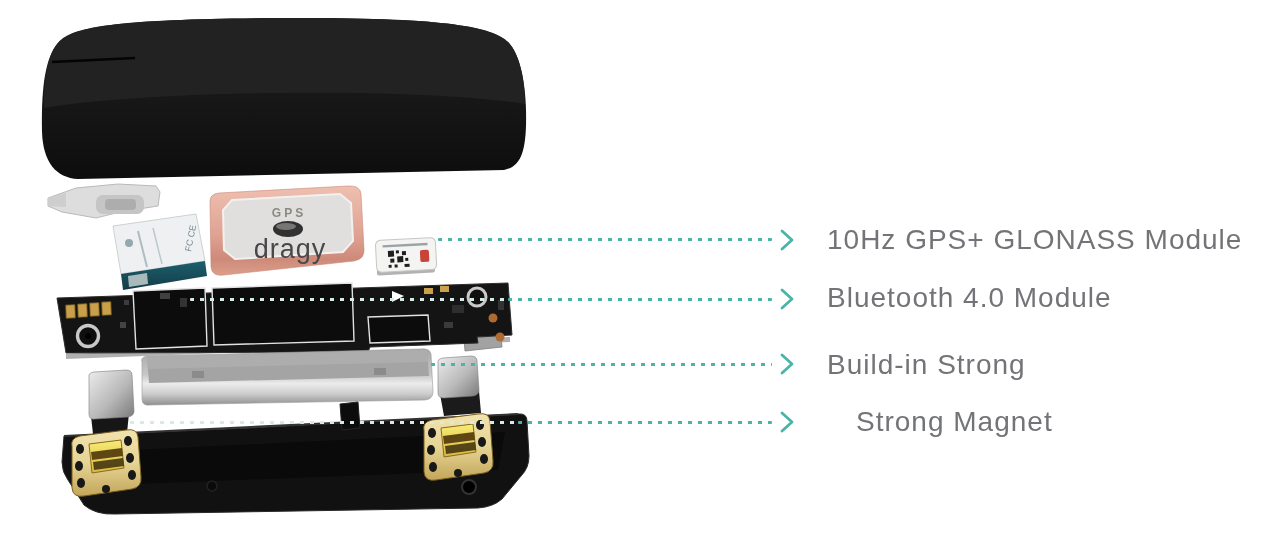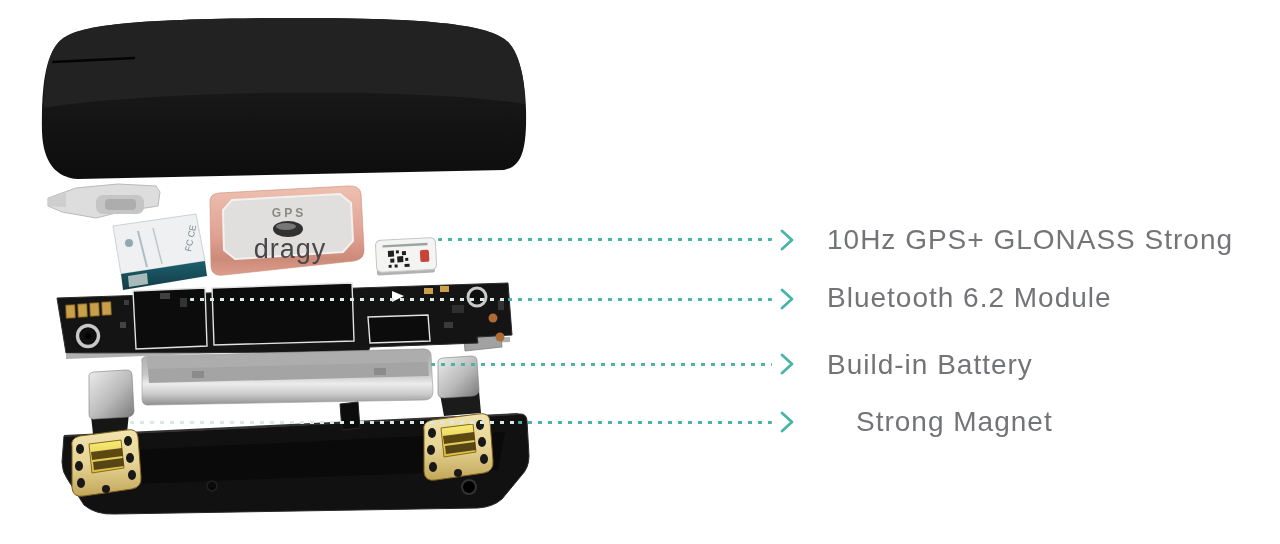--- a/index.html
+++ b/index.html
@@ -229,38 +229,38 @@
       <polygon points="443,436 474,432 475,440 444,444" fill="#5f4714"></polygon>
       <polygon points="445,446 475,442 476,450 446,454" fill="#3c2e0d" opacity="0.85"></polygon>
     </g>
   </svg>
 
   <div>
     <div class="dash teal l1a"></div>
     <svg class="chev ch1" width="16" height="24" viewBox="0 0 16 24">
       <path d="M3,3 L13,12 L3,21" fill="none" stroke="#49b4a8" stroke-width="2.8" stroke-linecap="round" stroke-linejoin="round"></path>
     </svg>
-    <div class="lbl t1">10Hz GPS+ GLONASS Strong</div>
+    <div class="lbl t1">10Hz GPS+ GLONASS Module</div>
   </div>
 
   <div>
     <div class="dash pale l2a"></div>
     <div class="dash teal l2b"></div>
     <svg class="chev ch2" width="16" height="24" viewBox="0 0 16 24">
       <path d="M3,3 L13,12 L3,21" fill="none" stroke="#49b4a8" stroke-width="2.8" stroke-linecap="round" stroke-linejoin="round"></path>
     </svg>
-    <div class="lbl t2">Bluetooth 6.2 Module</div>
+    <div class="lbl t2">Bluetooth 4.0 Module</div>
   </div>
 
   <div>
     <div class="dash teal l3a"></div>
     <svg class="chev ch3" width="16" height="24" viewBox="0 0 16 24">
       <path d="M3,3 L13,12 L3,21" fill="none" stroke="#49b4a8" stroke-width="2.8" stroke-linecap="round" stroke-linejoin="round"></path>
     </svg>
-    <div class="lbl t3">Build-in Battery</div>
+    <div class="lbl t3">Build-in Strong</div>
   </div>
 
   <div>
     <div class="dash pale l4a"></div>
     <div class="dash teal l4b"></div>
     <svg class="chev ch4" width="16" height="24" viewBox="0 0 16 24">
       <path d="M3,3 L13,12 L3,21" fill="none" stroke="#49b4a8" stroke-width="2.8" stroke-linecap="round" stroke-linejoin="round"></path>
     </svg>
     <div class="lbl t4">Strong Magnet</div>
   </div>

